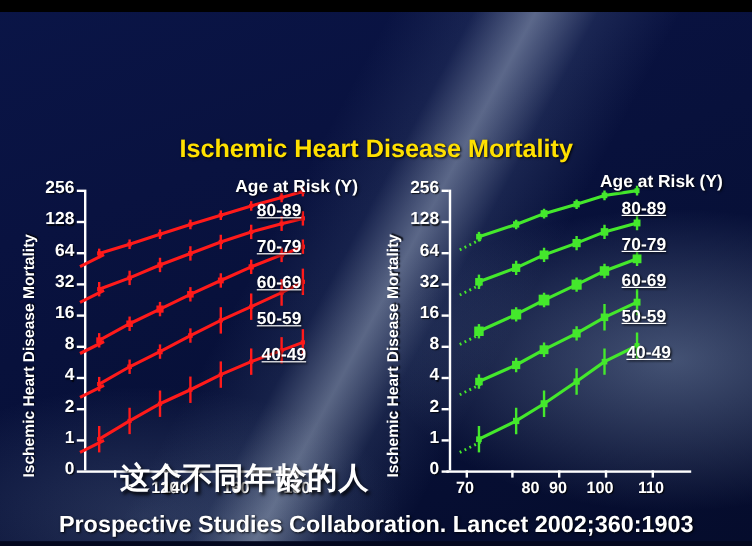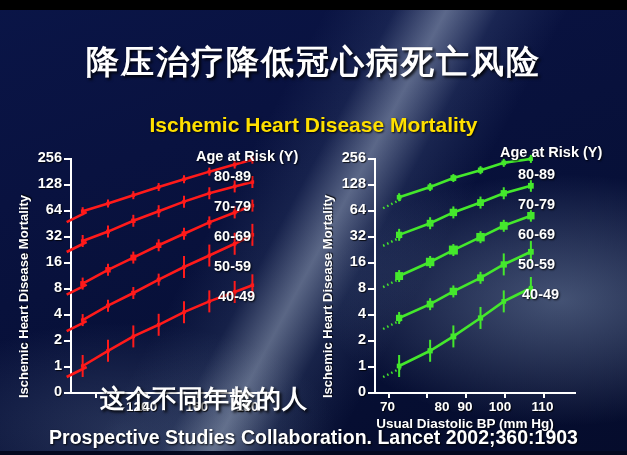--- a/index.html
+++ b/index.html
@@ -89,40 +89,39 @@
 
   .legend{position:absolute;}
   #panel-left .legend{left:196px;top:8px;width:124px;}
   #panel-right .legend{left:200px;top:4px;width:127px;}
   .legend-title{
     font-size:14.5px;font-weight:700;color:#fff;white-space:nowrap;
     text-shadow:1px 1px 2px rgba(0,0,0,0.9);
   }
   .legend-item{
     position:absolute;font-size:14.5px;font-weight:700;color:#fff;
-    white-space:nowrap;text-shadow:1px 1px 2px rgba(0,0,0,0.9);
+    white-space:nowrap;text-shadow:1px 1px 2px rgba(0,0,0,0.9);text-decoration:underline;
   }
 
   .cn-overlay{
     position:absolute;left:48px;top:382px;width:260px;text-align:right;
     font-family:"DejaVu Serif", serif;
     font-size:25px;font-weight:700;color:#ffffff;letter-spacing:1px;
     text-shadow:2px 2px 3px rgba(0,0,0,0.9);
     white-space:nowrap;z-index:8;
   }
 </style>
 </head>
 <body>
 
 <div id="slide">
 
   <div class="topbar"></div>
   <div class="botbar"></div>
 
-  <div class="cn-title">降压治疗降低冠心病死亡风险</div>
 
   <div class="sub-title">Ischemic Heart Disease Mortality</div>
 
   <div class="panel" id="panel-left">
     <div class="ylabel">Ischemic Heart Disease Mortality</div>
     <div class="yticks" id="yticks-left">
         <div class="ytick" style="top: 9px;">256</div>
         <div class="axisline" style="left: 44px; top: 18px; width: 6px; height: 2px;"></div>
         <div class="ytick" style="top: 35px;">128</div>
         <div class="axisline" style="left: 44px; top: 44px; width: 6px; height: 2px;"></div>
@@ -392,19 +391,18 @@
       <div class="axisline" style="left: 87.5px; top: 252px; width: 2px; height: 6px;"></div>
       <div class="xticklab" style="left: 87.5px; top: 259px;">70</div>
       <div class="axisline" style="left: 126.25px; top: 252px; width: 2px; height: 6px;"></div>
       <div class="xticklab" style="left: 142px; top: 259px;">80</div>
       <div class="axisline" style="left: 165px; top: 252px; width: 2px; height: 6px;"></div>
       <div class="xticklab" style="left: 165px; top: 259px;">90</div>
       <div class="axisline" style="left: 203.75px; top: 252px; width: 2px; height: 6px;"></div>
       <div class="xticklab" style="left: 200px; top: 259px;">100</div>
       <div class="axisline" style="left: 242.5px; top: 252px; width: 2px; height: 6px;"></div>
       <div class="xticklab" style="left: 242.5px; top: 259px;">110</div>
-      <div class="xlabel" style="left: 165px; top: 276px;">Usual Diastolic BP (mm Hg)</div>
     </div>
 
   <div class="cn-overlay">这个不同年龄的人</div>
 
   <div class="citation">Prospective Studies Collaboration. Lancet 2002;360:1903</div>
 </div>
 
 </body></html>

